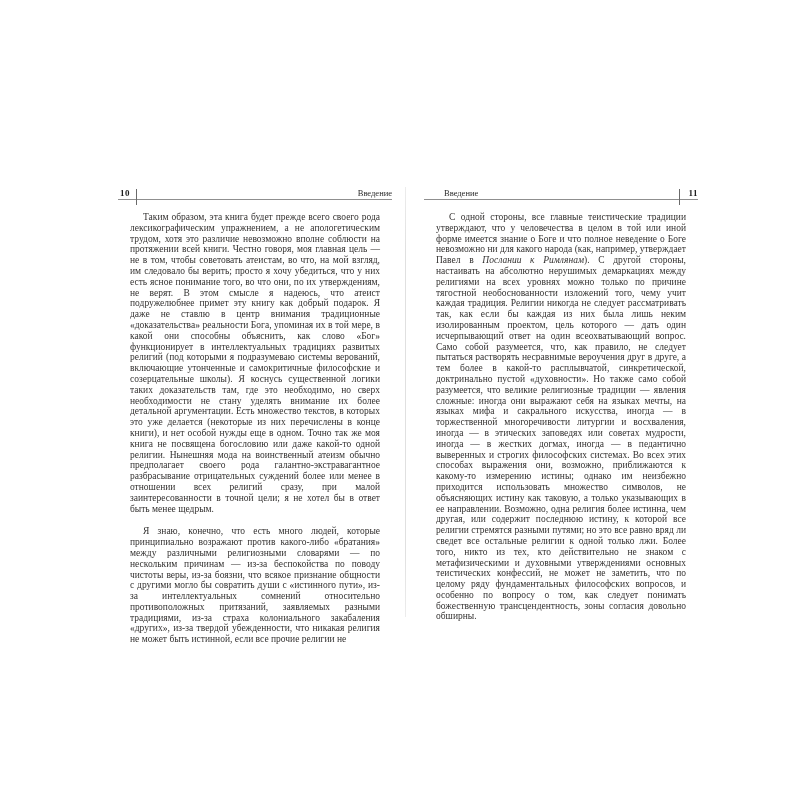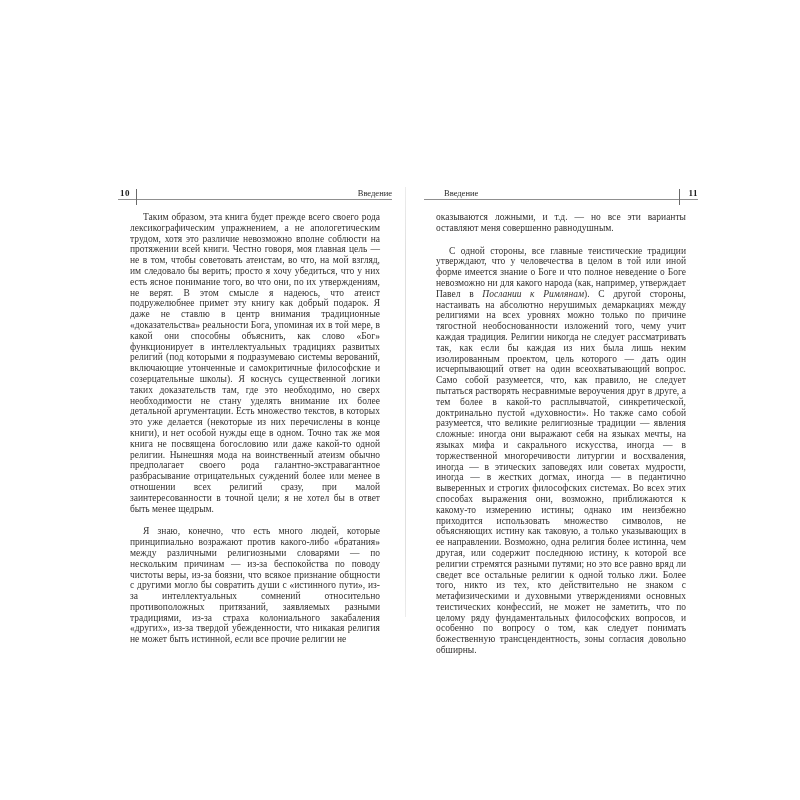--- a/index.html
+++ b/index.html
@@ -63,18 +63,17 @@
     </div>
   </div>
 
   <div class="page page-right">
     <div class="pagehead">
       <span class="runtitle">Введение</span>
       <span class="head-tick"></span>
       <span class="pagenum">11</span>
     </div>
     <div class="pagebody">
-      <p>оказываются ложными, и т.д. — но все эти варианты оставляют меня совершенно равнодушным.</p>
       <p class="indent"><span>С одной стороны, все главные теистические традиции утверждают, что у человечества в целом в той или иной форме имеется знание о Боге и что полное неведение о Боге невозможно ни для какого народа (как, например, утверждает Павел в </span><span class="ital">Послании к Римлянам</span><span>). С другой стороны, настаивать на абсолютно нерушимых демаркациях между религиями на всех уровнях можно только по причине тягостной необоснованности изложений того, чему учит каждая традиция. Религии никогда не следует рассматривать так, как если бы каждая из них была лишь неким изолированным проектом, цель которого — дать один исчерпывающий ответ на один всеохватывающий вопрос. Само собой разумеется, что, как правило, не следует пытаться растворять несравнимые вероучения друг в друге, а тем более в какой-то расплывчатой, синкретической, доктринально пустой «духовности». Но также само собой разумеется, что великие религиозные традиции — явления сложные: иногда они выражают себя на языках мечты, на языках мифа и сакрального искусства, иногда — в торжественной многоречивости литургии и восхваления, иногда — в этических заповедях или советах мудрости, иногда — в жестких догмах, иногда — в педантично выверенных и строгих философских системах. Во всех этих способах выражения они, возможно, приближаются к какому-то измерению истины; однако им неизбежно приходится использовать множество символов, не объясняющих истину как таковую, а только указывающих в ее направлении. Возможно, одна религия более истинна, чем другая, или содержит последнюю истину, к которой все религии стремятся разными путями; но это все равно вряд ли сведет все остальные религии к одной только лжи. Более того, никто из тех, кто действительно не знаком с метафизическими и духовными утверждениями основных теистических конфессий, не может не заметить, что по целому ряду фундаментальных философских вопросов, и особенно по вопросу о том, как следует понимать божественную трансцендентность, зоны согласия довольно обширны.</span></p>
     </div>
   </div>
 
 </div>
 
 </body></html>

